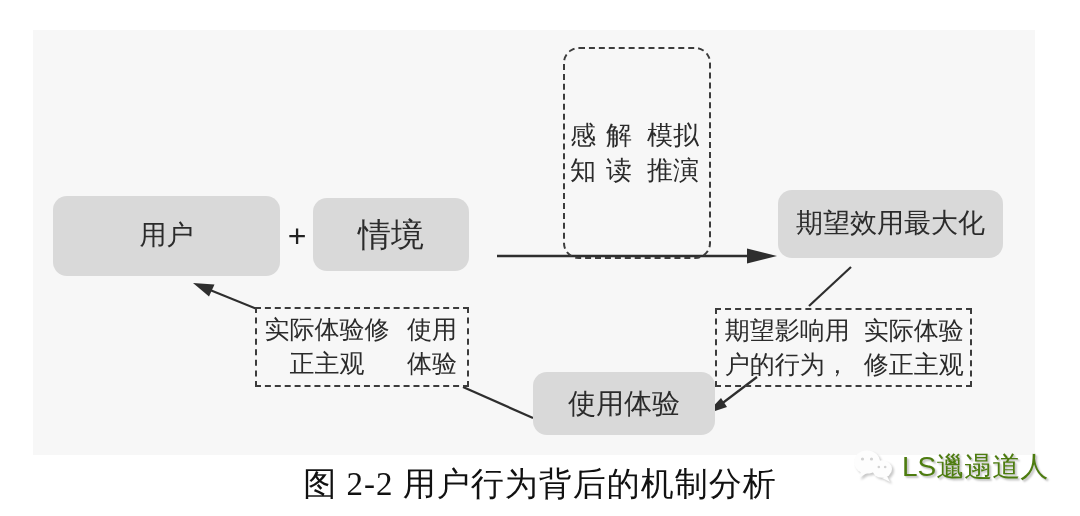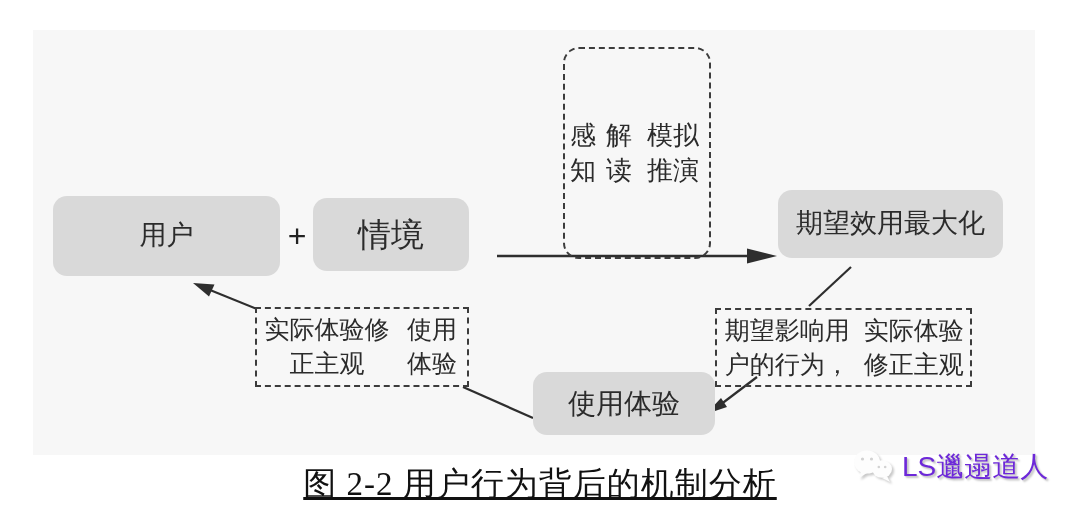--- a/index.html
+++ b/index.html
@@ -30,29 +30,29 @@
     text-align:center;color:#2b2b2b;
   }
   .dash-steps{
     left:563px;top:47px;width:144px;height:196px;border-radius:16px;
     font-size:26px;justify-content:space-evenly;padding:6px 0;
   }
   .dash-right{left:715px;top:308px;width:253px;height:75px;font-size:25px;line-height:1.35;}
   .dash-left{left:255px;top:307px;width:210px;height:76px;font-size:25px;line-height:1.35;justify-content:space-between;}
   .caption{
     position:absolute;left:0;top:462px;width:1080px;text-align:center;
-    font-family:"Liberation Serif", serif;font-size:33px;color:#111;letter-spacing:1px;text-decoration:underline;
+    font-family:"Liberation Serif", serif;font-size:33px;color:#111;letter-spacing:1px;
   }
   .connectors{position:absolute;left:0;top:0;width:1080px;height:516px;pointer-events:none;}
   .watermark{
     position:absolute;left:852px;top:442px;width:225px;height:50px;
     display:flex;align-items:center;gap:8px;
   }
   .wm-text{
-    font-size:28px;color:#6d28d9;white-space:nowrap;
+    font-size:28px;color:#4d7c0f;white-space:nowrap;
     text-shadow:2px 2px 2px #c6c6c6, 1px 1px 1px #d8d8d8;
   }
 </style>
 </head>
 <body>
 
 <div class="stage">
 
   <div class="panel"></div>
 

